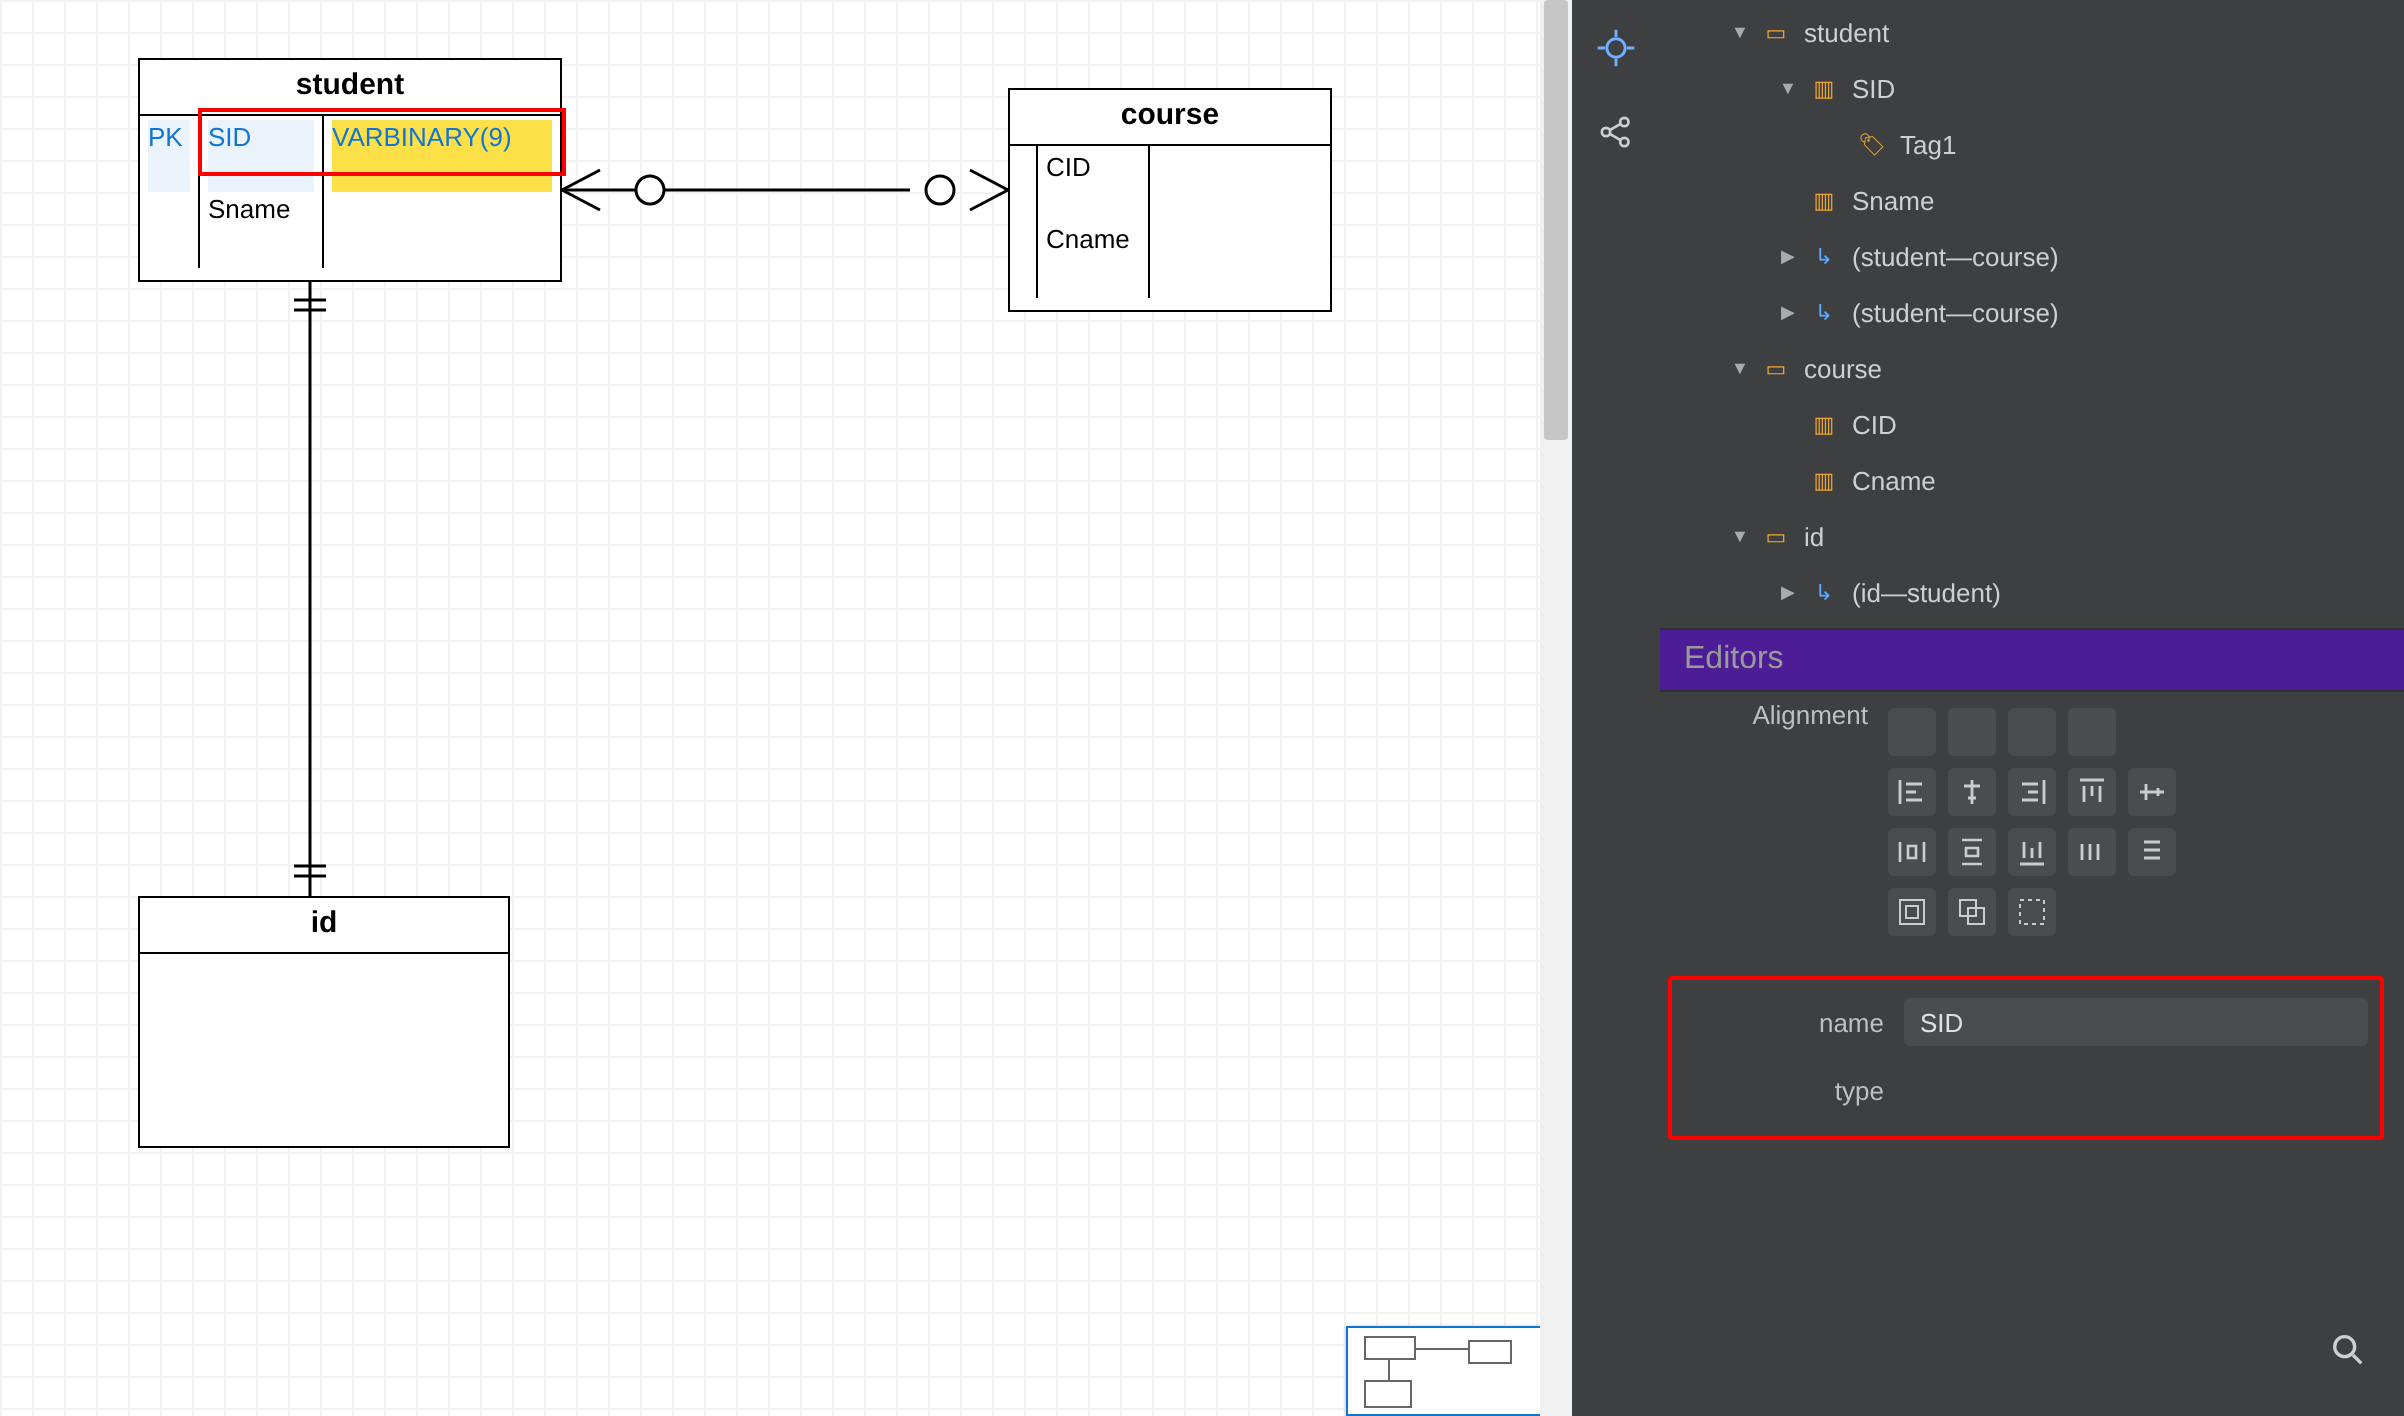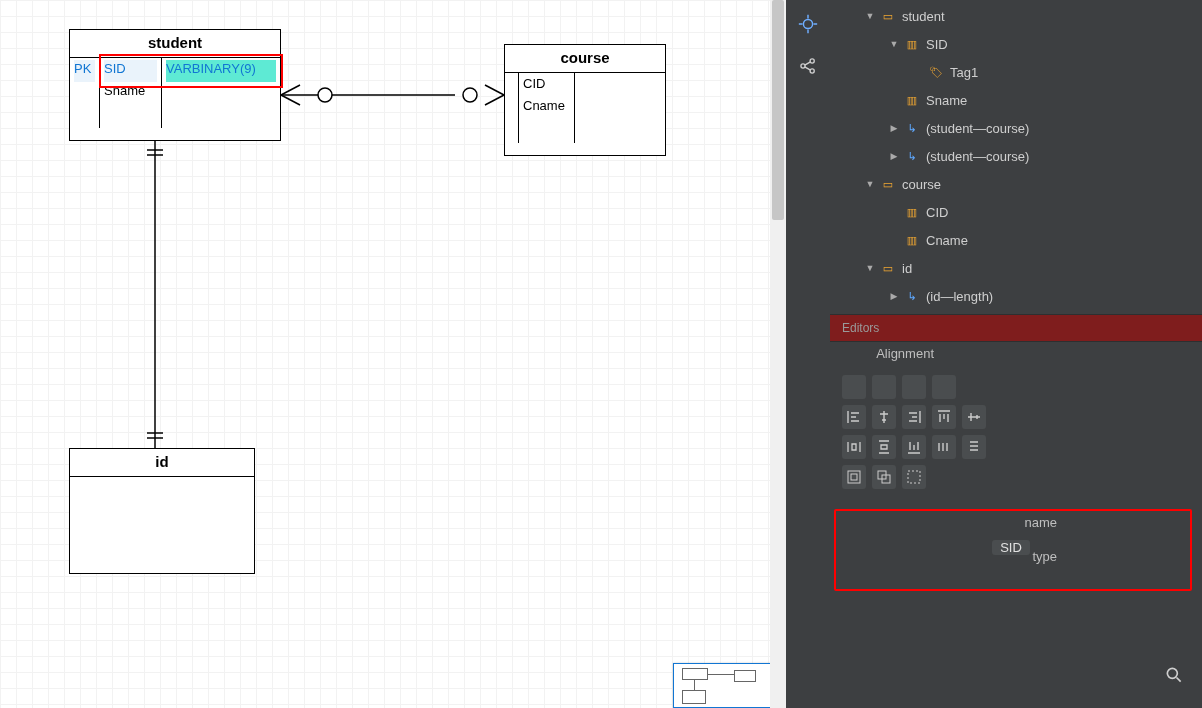--- a/index.html
+++ b/index.html
@@ -45,21 +45,21 @@
   }
   .attr-body {
     display: flex;
     min-height: 70px;
   }
   .attr-col {
     border-right: 1.5px solid #000;
     padding: 2px 4px;
   }
   .attr-col:last-child { border-right: none; }
-  .attr-col div { height: 22px; line-height: 18px; }
+  .attr-col div { height: 36px; line-height: 18px; }
 
   .red-box {
     position: absolute;
     border: 2px solid #ff0000;
     pointer-events: none;
   }
 
   svg.connectors {
     position: absolute;
     left: 0; top: 0;
@@ -171,34 +171,33 @@
   .ic-link{ color: #5fa9ff; }
   .ic-tag { color: #f0a732; }
   .indent1 { padding-left: 34px; }
   .indent2 { padding-left: 58px; }
   .indent3 { padding-left: 82px; }
 
   .section-h {
     padding: 6px 12px;
     color: #9a9a9a;
     border-top: 1px solid #2d2f30;
-    background: #7f1d1d;
-    font-size: 12px;
+    background: #4c1d95;
+    font-size: 16px;
   }
 
   .editors {
     padding: 4px 12px 6px 12px;
     border-top: 1px solid #2d2f30;
   }
   .form-row {
     display: flex;
     align-items: center;
     height: 34px;
     gap: 10px;
-    flex-direction: column;
   }
   .form-row label {
     width: 92px;
     text-align: right;
     color: #bfbfbf;
     font-size: 13px;
   }
   .form-row .ctrl {
     flex: 1;
     height: 24px;
@@ -315,21 +314,21 @@
       <div class="attr-body">
         <div class="attr-col" style="width:30px">
           <div style="color:#1176d3;background:#eaf3fb">PK</div>
           <div></div>
         </div>
         <div class="attr-col" style="width:62px">
           <div style="color:#1176d3;background:#eaf3fb">SID</div>
           <div>Sname</div>
         </div>
         <div class="attr-col" style="flex:1">
-          <div style="color:#1176d3;background:#5eead4">VARBINARY(9)</div>
+          <div style="color:#1176d3;background:#fde047">VARBINARY(9)</div>
           <div></div>
         </div>
       </div>
     </div>
 
     <div class="red-box" style="left:99px;top:54px;width:184px;height:34px"></div>
 
     <div class="entity" style="left:504px;top:44px;width:162px;height:112px">
       <div class="entity-title">course</div>
       <div class="attr-body">
@@ -431,21 +430,21 @@
       </div>
 
       <div class="tree-row indent1">
         <span class="tri down"></span>
         <span class="ic ic-ent">▭</span>
         <span>id</span>
       </div>
       <div class="tree-row indent2">
         <span class="tri right"></span>
         <span class="ic ic-link">↳</span>
-        <span>(id—length)</span>
+        <span>(id—student)</span>
       </div>
     </div>
 
     <div class="section-h">Editors</div>
     <div class="editors">
       <div class="form-row" style="height:auto;align-items:flex-start">
         <label>Alignment</label>
         <div style="flex:1">
           <div class="align-grid" style="padding-left:0">
             <div class="align-row" style="padding-left:0">
@@ -527,21 +526,21 @@
                   </svg>
                 </div>
             </div>
           </div>
         </div>
       </div>
     </div>
 
 
     <div style="padding: 4px 10px 2px 4px">
-      <div class="red-border" style="padding:4px 6px 6px 2px;margin:0 0 6px 0">
+      <div class="red-border" style="padding:4px 6px 6px 14px;margin:0 0 6px 0">
         <div class="form-row">
           <label>name</label>
           <div class="ctrl">SID</div>
         </div>
         <div class="form-row">
           <label>type</label>
         </div>
       </div>
 
       <div class="form-row">

